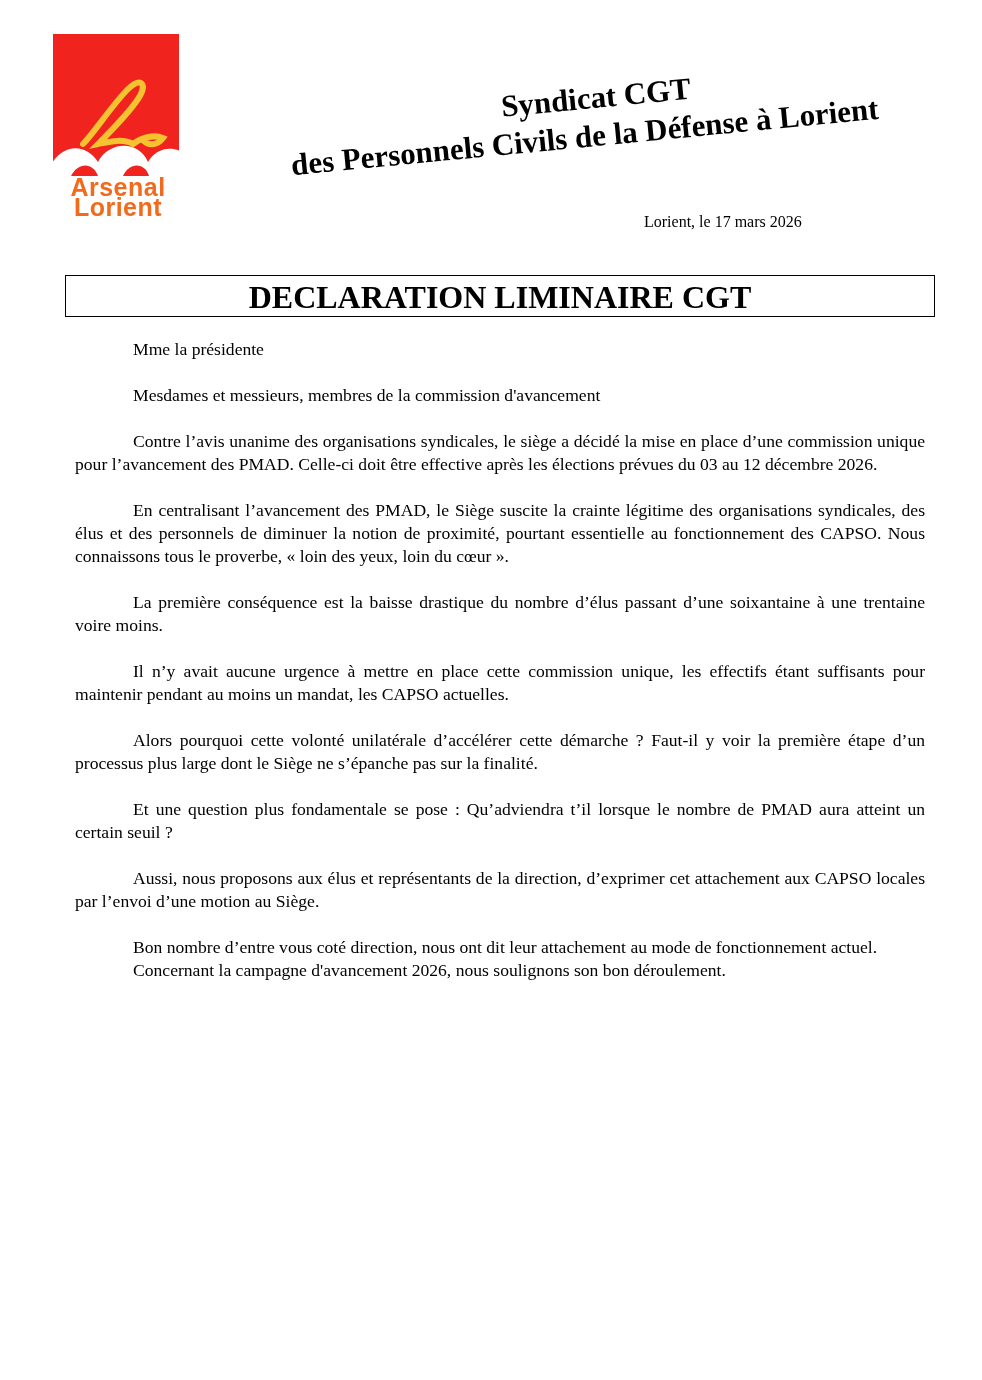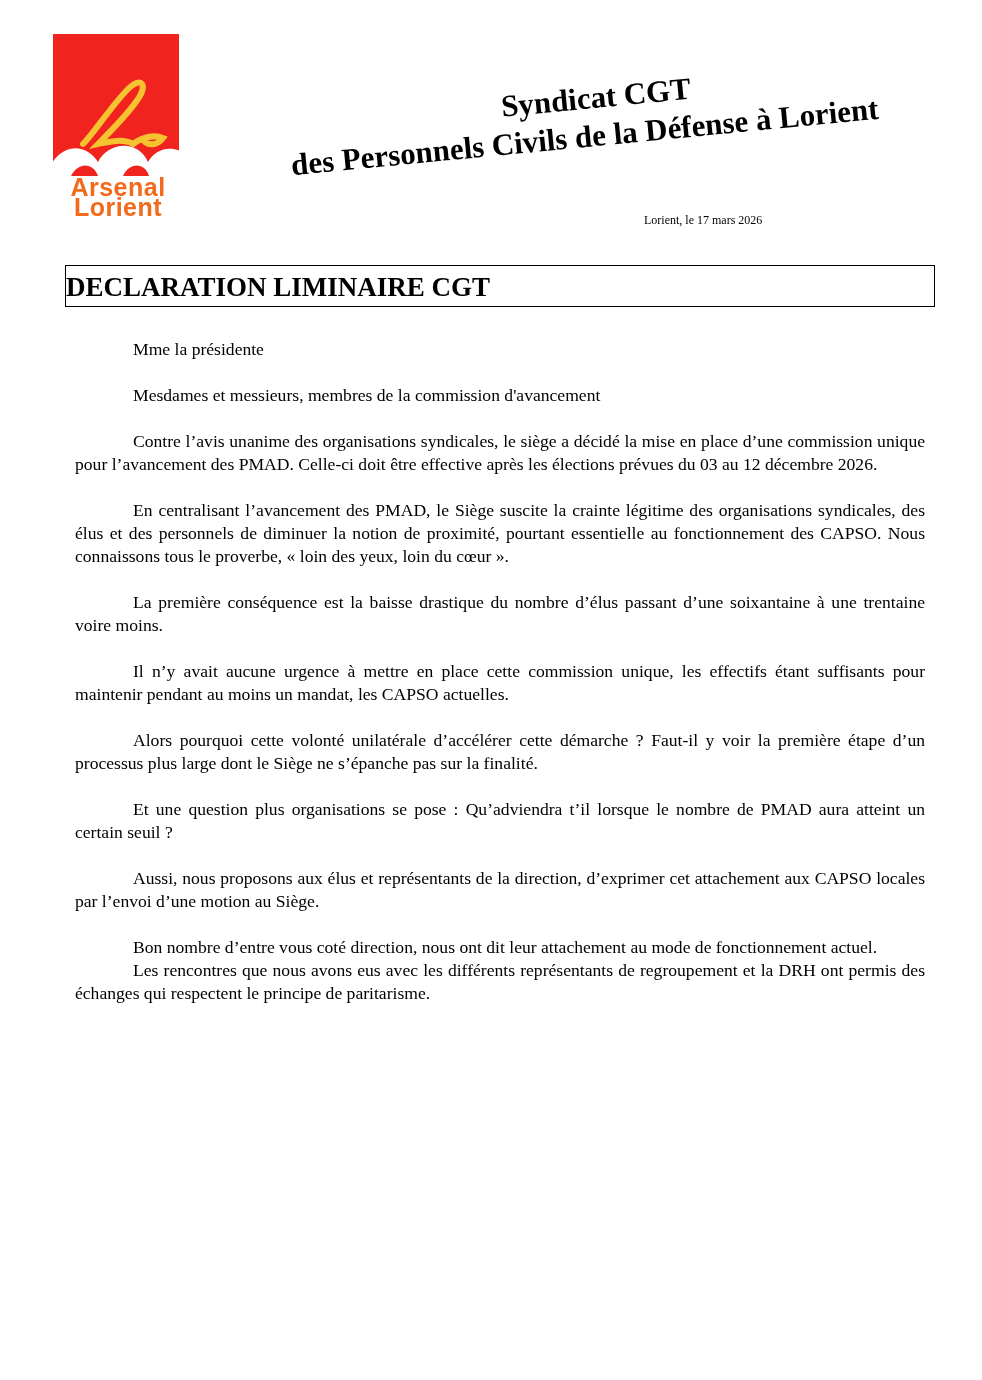--- a/index.html
+++ b/index.html
@@ -11,24 +11,24 @@
   .logo-text { position: absolute; left: 0; width: 130px; text-align: center;
                font-family: "Liberation Sans", "DejaVu Sans", sans-serif; font-weight: bold;
                color: #f26a1b; font-size: 25px; letter-spacing: 0.5px; }
   .logo-text.l1 { top: 139px; }
   .logo-text.l2 { top: 159px; }
   .header-title { position: absolute; left: 275px; top: 80px; width: 620px; height: 120px;
                   transform: rotate(-5.5deg); transform-origin: 50% 50%;
                   font-weight: bold; font-size: 31px; line-height: 38px; text-align: center; }
   .header-title .t1 { display: block; padding-left: 30px; }
   .header-title .t2 { display: block; }
-  .date { position: absolute; left: 644px; top: 213px; font-size: 12px; }
-  .title-box { position: absolute; left: 65px; top: 265px; width: 868px; height: 40px;
-               border: 1px solid #000; text-align: left;
-               font-weight: bold; font-size: 27px; line-height: 42px; }
+  .date { position: absolute; left: 644px; top: 213px; font-size: 16px; }
+  .title-box { position: absolute; left: 65px; top: 275px; width: 868px; height: 40px;
+               border: 1px solid #000; text-align: center;
+               font-weight: bold; font-size: 32px; line-height: 42px; }
   .body { position: absolute; left: 75px; top: 338px; width: 850px; font-size: 17.6px; line-height: 23px; }
   .p { text-align: justify; text-indent: 58px; margin: 0 0 23px 0; }
   .p.tight { margin-bottom: 0; }
 </style>
 </head>
 <body>
 
 <div class="logo">
   <div class="logo-red">
     <svg width="126" height="142" viewBox="0 0 126 142">
@@ -52,17 +52,17 @@
 <div class="title-box">DECLARATION LIMINAIRE CGT</div>
 
 <div class="body">
   <p class="p">Mme la présidente</p>
   <p class="p">Mesdames et messieurs, membres de la commission d'avancement</p>
   <p class="p">Contre l’avis unanime des organisations syndicales, le siège a décidé la mise en place d’une commission unique pour l’avancement des PMAD. Celle-ci doit être effective après les élections prévues du 03 au 12 décembre 2026.</p>
   <p class="p">En centralisant l’avancement des PMAD, le Siège suscite la crainte légitime des organisations syndicales, des élus et des personnels de diminuer la notion de proximité, pourtant essentielle au fonctionnement des CAPSO. Nous connaissons tous le proverbe, « loin des yeux, loin du cœur ».</p>
   <p class="p">La première conséquence est la baisse drastique du nombre d’élus passant d’une soixantaine à une trentaine voire moins.</p>
   <p class="p">Il n’y avait aucune urgence à mettre en place cette commission unique, les effectifs étant suffisants pour maintenir pendant au moins un mandat, les CAPSO actuelles.</p>
   <p class="p">Alors pourquoi cette volonté unilatérale d’accélérer cette démarche ? Faut-il y voir la première étape d’un processus plus large dont le Siège ne s’épanche pas sur la finalité.</p>
-  <p class="p">Et une question plus organisations se pose : Qu’adviendra t’il lorsque le nombre de PMAD aura atteint un certain seuil ?</p>
+  <p class="p">Et une question plus fondamentale se pose : Qu’adviendra t’il lorsque le nombre de PMAD aura atteint un certain seuil ?</p>
   <p class="p">Aussi, nous proposons aux élus et représentants de la direction, d’exprimer cet attachement aux CAPSO locales par l’envoi d’une motion au Siège.</p>
   <p class="p tight">Bon nombre d’entre vous coté direction, nous ont dit leur attachement au mode de fonctionnement actuel.</p>
-  <p class="p">Les rencontres que nous avons eus avec les différents représentants de regroupement et la DRH ont permis des échanges qui respectent le principe de paritarisme.</p>
+  <p class="p">Concernant la campagne d'avancement 2026, nous soulignons son bon déroulement.</p>
 </div>
 
 </body></html>

